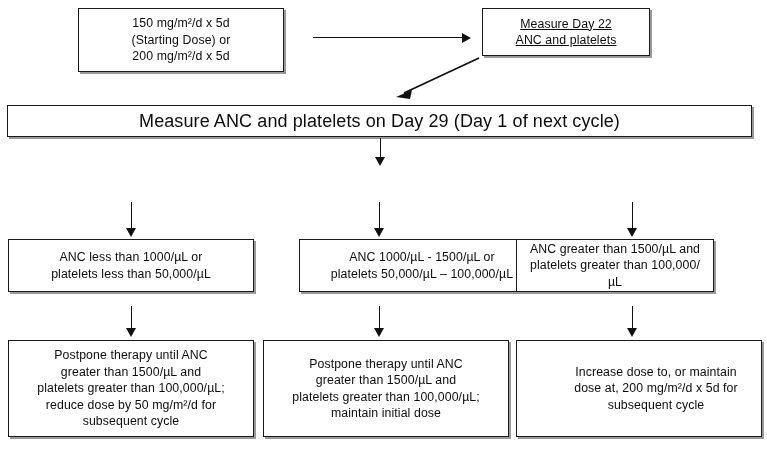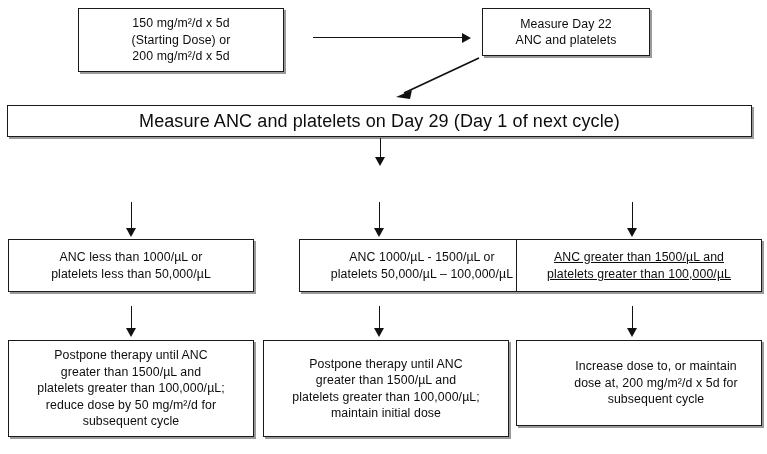--- a/index.html
+++ b/index.html
@@ -80,21 +80,21 @@
 <body>
 
 <div id="canvas">
 
   <div class="node" style="left:78px; top:8px; width:206px; height:64px;">
     <span class="txt">150 mg/m²/d x 5d
 (Starting Dose) or
 200 mg/m²/d x 5d</span>
   </div>
 
-  <div class="node" style="left:482px; top:8px; width:168px; height:48px;">
+  <div class="node" style="left:482px; top:8px; width:168px; height:48px;text-decoration:underline;">
     <span class="txt">Measure Day 22
 ANC and platelets</span>
   </div>
 
   <div class="h-line" style="left:313px; top:37px; width:150px;"></div>
   <div class="arrowhead-right" style="left:462px; top:33px;"></div>
 
   <svg class="diag-wrap" viewBox="0 0 767 454" width="767" height="454" xmlns="http://www.w3.org/2000/svg">
     <line x1="479" y1="58" x2="404" y2="93" stroke="#111111" stroke-width="1.8"></line>
     <polygon points="396,97 412,90 410,99" fill="#111111"></polygon>
@@ -120,21 +120,21 @@
   <div class="node" style="left:8px; top:239px; width:246px; height:53px;">
     <span class="txt">ANC less than 1000/µL or
 platelets less than 50,000/µL</span>
   </div>
 
   <div class="node" style="left:263px; top:239px; width:246px; height:53px;margin-left:36px;">
     <span class="txt">ANC 1000/µL - 1500/µL or
 platelets 50,000/µL – 100,000/µL</span>
   </div>
 
-  <div class="node" style="left:516px; top:239px; width:246px; height:53px;text-decoration:underline;">
+  <div class="node" style="left:516px; top:239px; width:198px; height:53px;">
     <span class="txt">ANC greater than 1500/µL and
 platelets greater than 100,000/µL</span>
   </div>
 
   <div class="v-line" style="left:131px; top:306px; height:24px;"></div>
   <div class="arrowhead-down" style="left:126px; top:328px;"></div>
 
   <div class="v-line" style="left:379px; top:306px; height:24px;"></div>
   <div class="arrowhead-down" style="left:374px; top:328px;"></div>
 
@@ -149,19 +149,19 @@
 subsequent cycle</span>
   </div>
 
   <div class="node" style="left:263px; top:340px; width:246px; height:97px;">
     <span class="txt">Postpone therapy until ANC
 greater than 1500/µL and
 platelets greater than 100,000/µL;
 maintain initial dose</span>
   </div>
 
-  <div class="node" style="left:516px; top:340px; width:246px; height:86px;padding-left:40px;">
+  <div class="node" style="left:516px; top:340px; width:246px; height:97px;padding-left:40px;">
     <span class="txt">Increase dose to, or maintain
 dose at, 200 mg/m²/d x 5d for
 subsequent cycle</span>
   </div>
 
 </div>
 
 </body></html>

